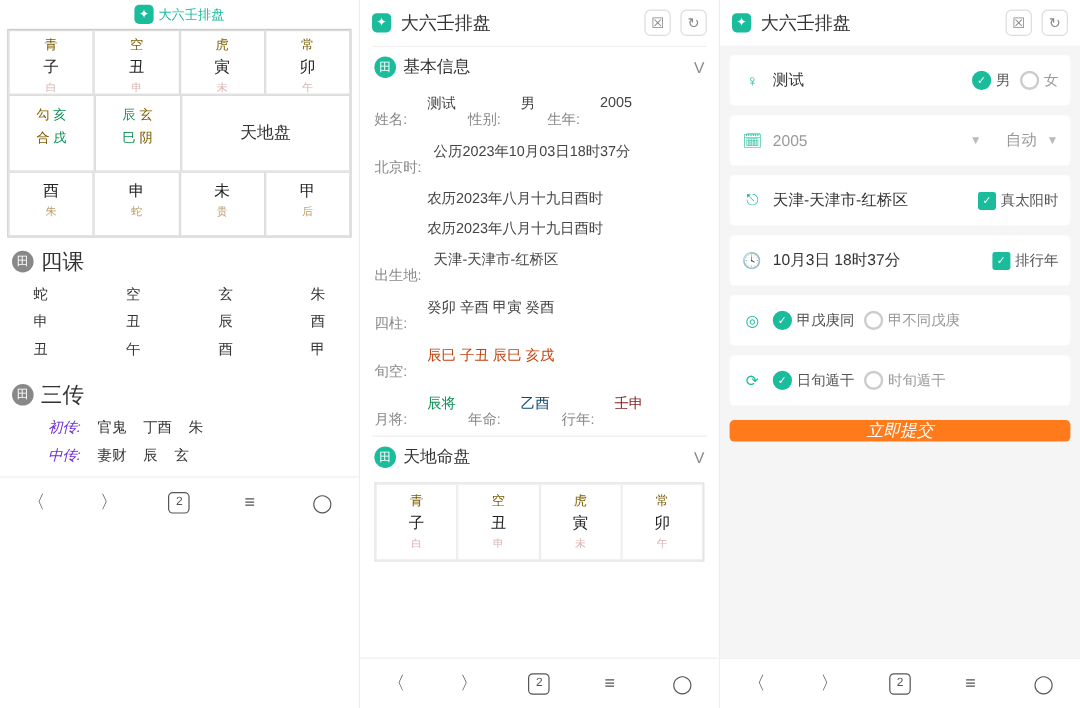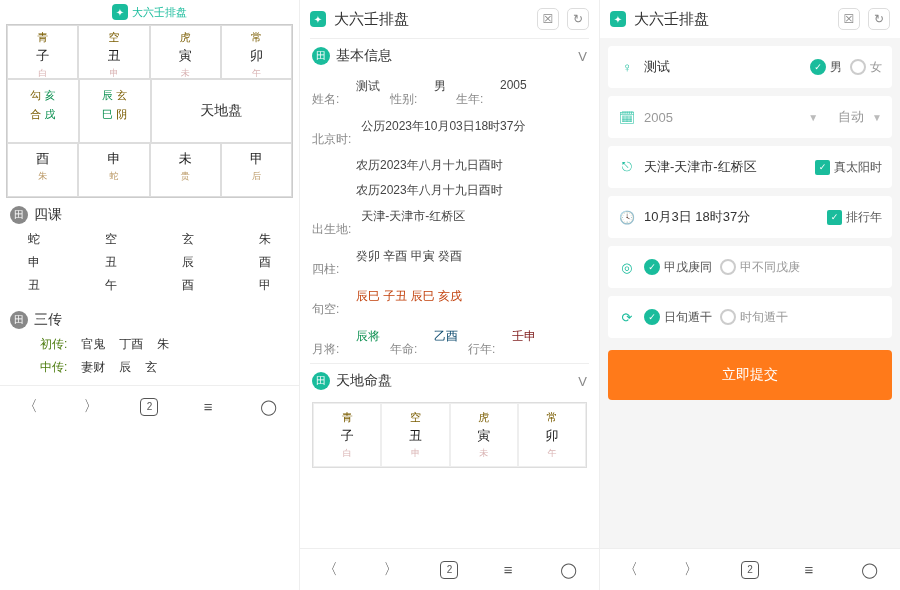--- a/index.html
+++ b/index.html
@@ -22,26 +22,26 @@
   .gcell .top { font-size:11px; color:#7a5c00; }
   .gcell .mid { font-size:13px; color:#222; margin-top:2px; }
   .gcell .bot { font-size:9px; color:#d9b3b3; margin-top:2px; }
   .center-cell { flex:2; display:flex;align-items:center;justify-content:center;font-size:14px;color:#333; }
   .midrow .gcell { height:64px; }
   .midrow .side { flex:1; }
   .midrow .side .ln { font-size:11px; color:#7a5c00; display:block;text-align:center;margin-top:4px;}
   .midrow .side .ln .g { color:#0a8f4f; }
   .sec { display:flex;align-items:center;gap:6px;padding:8px 10px 4px; }
   .sec-ico { width:18px;height:18px;border-radius:50%;background:#888;color:#fff;display:flex;align-items:center;justify-content:center;font-size:10px; }
-  .sec-title { font-size:14px;font-weight:500; }
+  .sec-title { font-size:18px;font-weight:500; }
   .sike { padding:0 28px 6px; }
   .sike .r { display:flex;justify-content:space-between;font-size:12px;color:#333;padding:3px 0; }
   .sanchuan { padding:0 40px 6px; }
   .sanchuan .r { display:flex;gap:14px;font-size:12px;color:#333;padding:3px 0; }
-  .sanchuan .lbl { color:#4d7c0f; }
+  .sanchuan .lbl { color:#6d28d9;font-style:italic; }
 
   
   .p2-body { flex:1; overflow:hidden; padding:0 10px; }
   .card-h { display:flex;align-items:center;gap:6px;padding:8px 2px;border-top:1px solid #eee; }
   .card-h .t { font-size:14px;font-weight:500;flex:1; }
   .card-h .v { color:#888;font-size:13px; }
   .kv { display:flex;gap:10px;font-size:12px;color:#444;padding:5px 2px; }
   .kv .k { color:#888;min-width:34px;margin-top:13px; }
   .line2 { padding:4px 2px 4px 46px;font-size:12px;color:#444; }
   .mini-grid { border:1px solid #ddd;margin:4px 2px 0;display:flex; }
@@ -53,21 +53,21 @@
   
   .p3-body { flex:1;background:#f5f5f5;padding:8px;display:flex;flex-direction:column;gap:8px; }
   .row { background:#fff;border-radius:4px;padding:12px 10px;display:flex;align-items:center;gap:8px;font-size:13px;color:#333; }
   .row .txt { flex:1; }
   .ric { width:18px;height:18px;color:#1abc9c;display:flex;align-items:center;justify-content:center; }
   .chk { width:16px;height:16px;border-radius:50%;border:2px solid #1abc9c;display:inline-flex;align-items:center;justify-content:center;color:#fff;font-size:9px; }
   .chk.on { background:#1abc9c; }
   .chk.off { border-color:#ccc; }
   .tag { display:flex;align-items:center;gap:4px;font-size:12px;color:#555; }
   .sq { width:15px;height:15px;background:#1abc9c;color:#fff;display:inline-flex;align-items:center;justify-content:center;font-size:9px;border-radius:2px; }
-  .submit { background:#ff7a1a;color:#fff;text-align:center;padding:16px;border-radius:4px;font-size:14px;margin-top:4px; }
+  .submit { background:#ff7a1a;color:#fff;text-align:center;padding:0;border-radius:4px;font-size:14px;margin-top:4px;font-style:italic; }
   .grey { color:#999; }
   .dd { color:#bbb;font-size:10px; }
 
   
   .nav { height:42px;border-top:1px solid #eee;display:flex;align-items:center;justify-content:space-around;color:#555;background:#fff; }
   .nav .ni { width:22px;height:22px;display:flex;align-items:center;justify-content:center;font-size:15px;color:#555; }
   .nav .sq2 { border:1.5px solid #555;border-radius:4px;width:18px;height:18px;display:flex;align-items:center;justify-content:center;font-size:10px; }
 </style>
 </head>
 <body>

